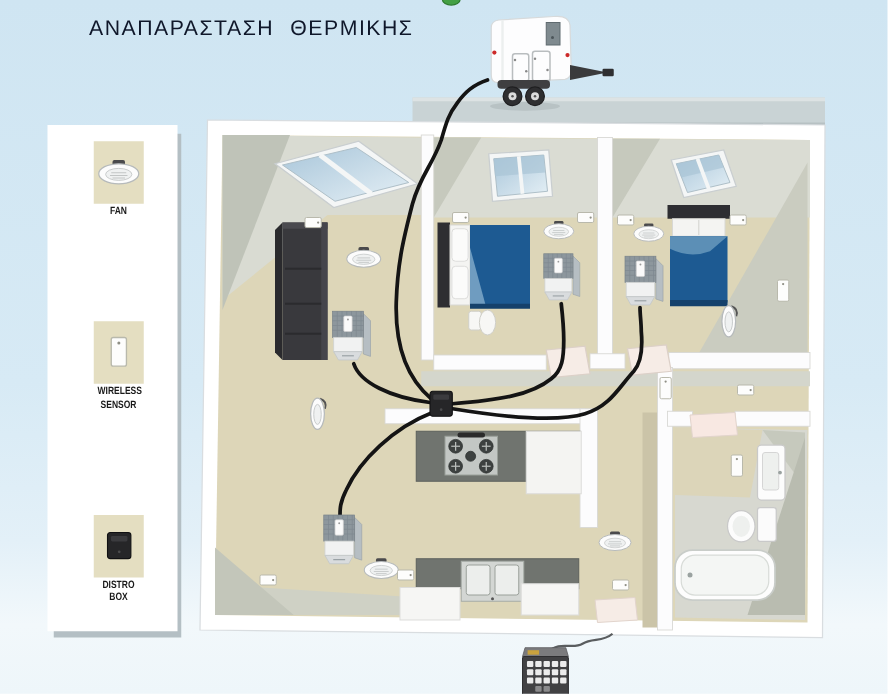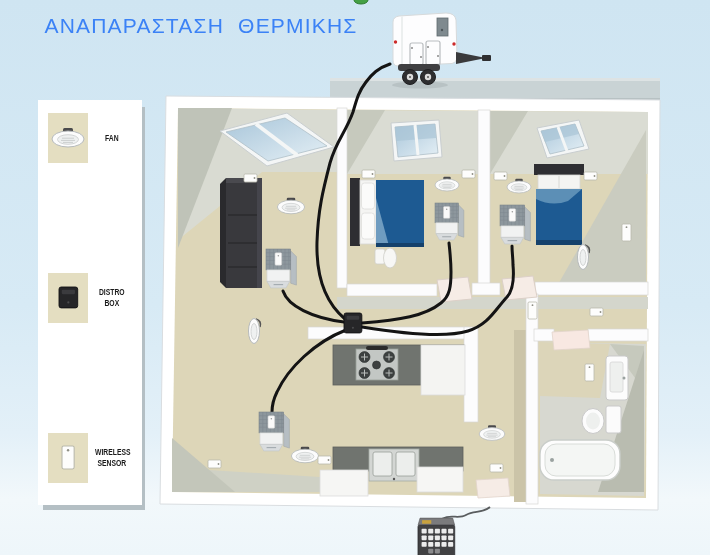--- a/index.html
+++ b/index.html
@@ -4,29 +4,29 @@
 <style>
   html,body{margin:0;padding:0;}
   body{
     width:710px;height:555px;position:relative;overflow:hidden;
     font-family:"Liberation Sans",sans-serif;
     background:linear-gradient(180deg,#cfe5f2 0%,#d7eaf5 55%,#e3f0f8 78%,#f2f8fb 90%,#eef6fa 100%);
   }
   .stage{position:absolute;left:0;top:0;width:710px;height:555px;}
   .title{
     position:absolute;left:40px;top:12px;width:322px;text-align:center;
-    color:#3b82f6;font-size:21px;letter-spacing:1.2px;word-spacing:7px;line-height:1.35;
+    color:#0f172a;font-size:17px;letter-spacing:1.2px;word-spacing:7px;line-height:1.35;
   }
   .legend{
     position:absolute;left:38px;top:100px;width:104px;height:405px;background:#ffffff;
     box-shadow:4px 6px 0 -1px #b4bfc4;
     display:flex;flex-direction:column;justify-content:space-between;
     padding:13px 0 22px 10px;box-sizing:border-box;
   }
-  .legend-item{display:flex;align-items:center;}
+  .legend-item{display:flex;align-items:center;flex-direction:column;}
   .tile{width:40px;height:50px;background:#e4dec1;flex:0 0 auto;}
   .legend-label{
     width:42px;margin-left:7px;font-size:8.5px;line-height:1.25;color:#1a1a1a;
     text-align:center;transform:scaleX(.8);transform-origin:0 50%;font-weight:700;
   }
 </style>
 </head>
 <body>
 
 <svg width="0" height="0" style="position:absolute" aria-hidden="true">
@@ -334,26 +334,26 @@
     <div class="tile">
       <svg width="40" height="50">
           <use href="#sym-fan-top" transform="translate(20,26) scale(1.0)"></use>
         </svg>
     </div>
     <div class="legend-label">FAN</div>
   </div>
   <div class="legend-item">
     <div class="tile">
       <svg width="40" height="50">
+          <use href="#sym-sensor-v" transform="translate(14,13) scale(1.35)"></use>
+        </svg>
+    </div>
+    <div class="legend-label">WIRELESS SENSOR</div>
+  </div>
+  <div class="legend-item">
+    <div class="tile">
+      <svg width="40" height="50">
           <use href="#sym-distro" transform="translate(11,14) scale(1.1)"></use>
         </svg>
     </div>
     <div class="legend-label">DISTRO BOX</div>
   </div>
-  <div class="legend-item">
-    <div class="tile">
-      <svg width="40" height="50">
-          <use href="#sym-sensor-v" transform="translate(14,13) scale(1.35)"></use>
-        </svg>
-    </div>
-    <div class="legend-label">WIRELESS SENSOR</div>
-  </div>
 </div>
 
 </body></html>

